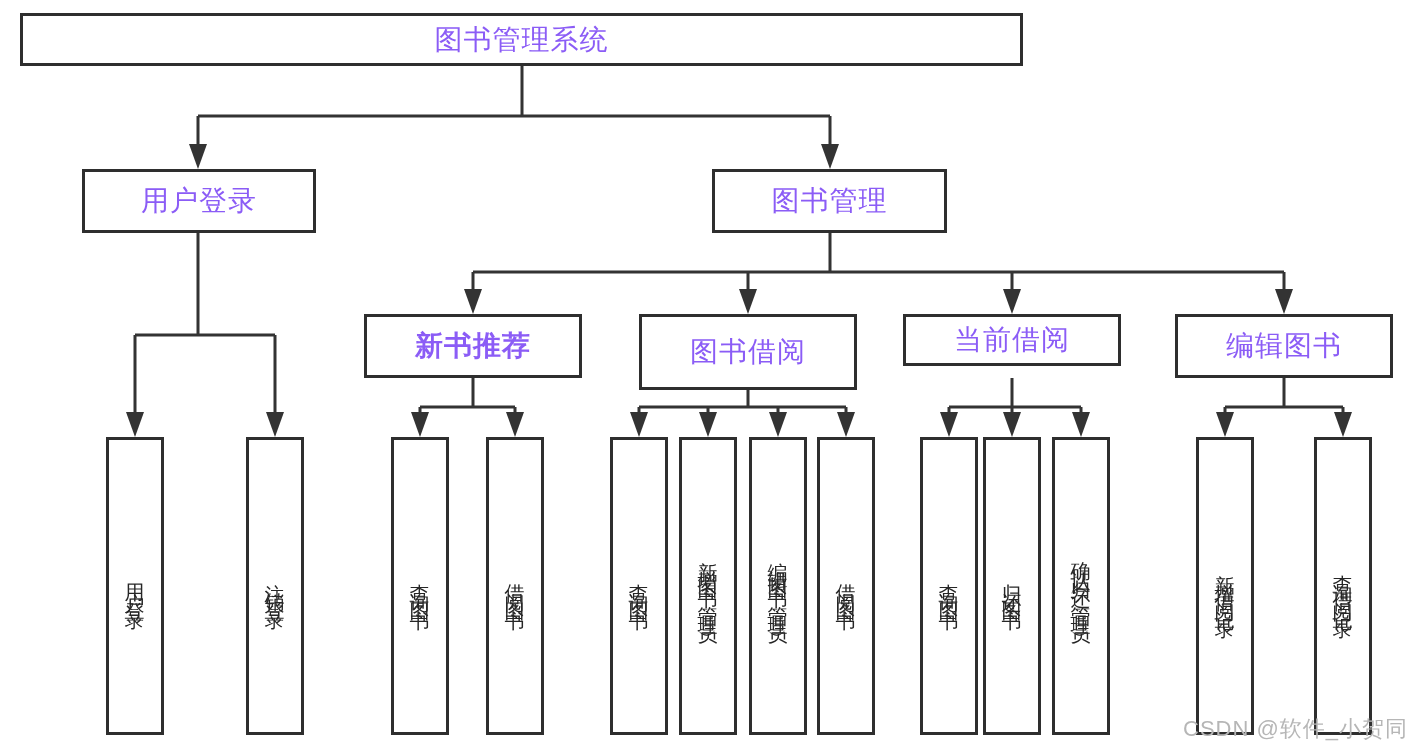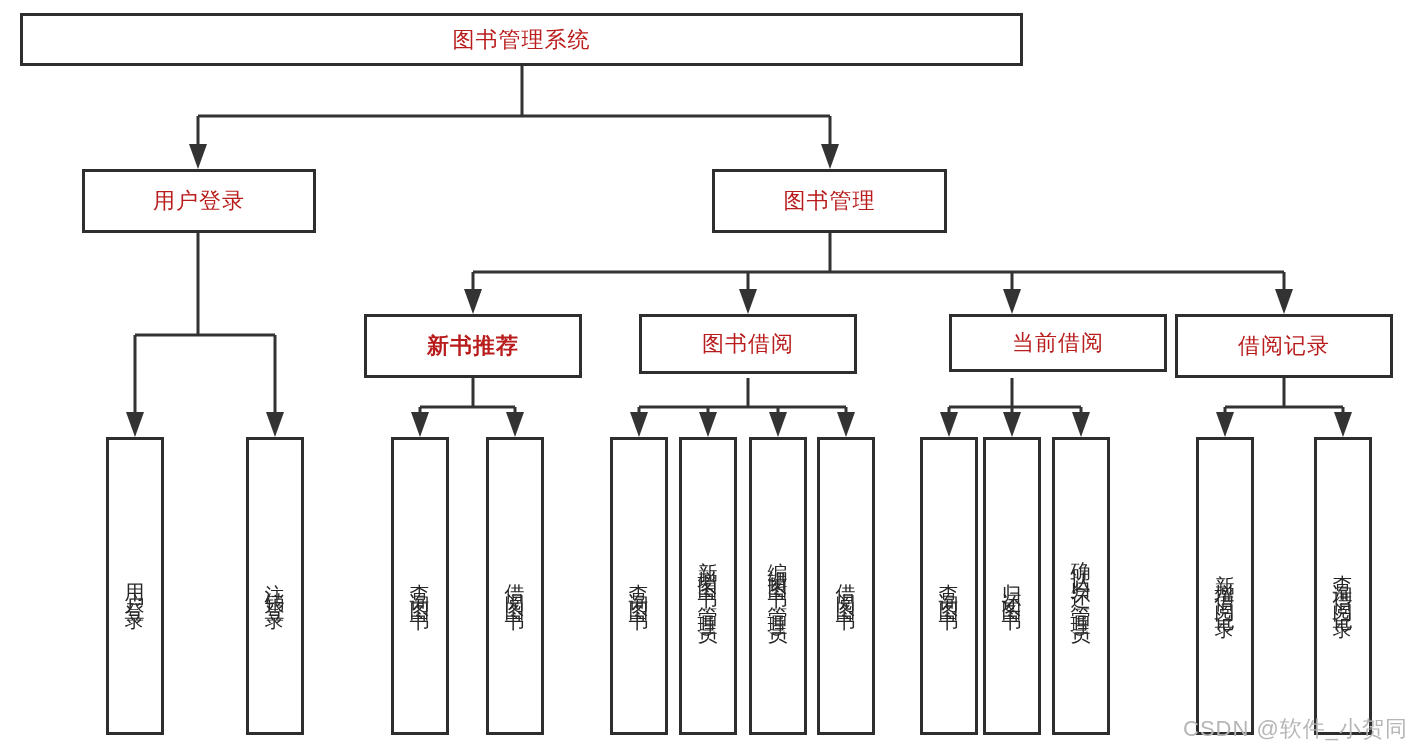--- a/index.html
+++ b/index.html
@@ -19,22 +19,22 @@
   .box {
     position: absolute;
     box-sizing: border-box;
     border: 3px solid #2e2e2e;
     background: #ffffff;
     display: flex;
     align-items: center;
     justify-content: center;
   }
   .lbl {
-    font-size: 22px;
-    color: #b91c1c;
+    font-size: 28px;
+    color: #8b5cf6;
     letter-spacing: 1px;
     white-space: nowrap;
   }
   .leaf .lbl-v {
     writing-mode: vertical-rl;
     text-orientation: mixed;
     font-size: 20px;
     color: #262626;
     letter-spacing: 0.45em;
     line-height: 1;
@@ -93,28 +93,28 @@
   <div class="box" style="left:82px; top:169px; width:234px; height:64px;">
     <span class="lbl">用户登录</span>
   </div>
   <div class="box" style="left:712px; top:169px; width:235px; height:64px;font-family:Liberation Mono, monospace;">
     <span class="lbl">图书管理</span>
   </div>
 
   <div class="box" style="left:364px; top:314px; width:218px; height:64px;font-weight:bold;">
     <span class="lbl">新书推荐</span>
   </div>
-  <div class="box" style="left:639px; top:314px; width:218px; height:60px;">
+  <div class="box" style="left:639px; top:314px; width:218px; height:76px;">
     <span class="lbl">图书借阅</span>
   </div>
-  <div class="box" style="left:903px; top:314px; width:218px; height:58px;margin-left:46px;">
+  <div class="box" style="left:903px; top:314px; width:218px; height:52px;">
     <span class="lbl">当前借阅</span>
   </div>
   <div class="box" style="left:1175px; top:314px; width:218px; height:64px;">
-    <span class="lbl">借阅记录</span>
+    <span class="lbl">编辑图书</span>
   </div>
 
   <div class="box leaf" style="left:106px; top:437px; width:58px; height:298px;">
     <span class="lbl-v">用户登录</span>
   </div>
   <div class="box leaf" style="left:246px; top:437px; width:58px; height:298px;">
     <span class="lbl-v">注销登录</span>
   </div>
   <div class="box leaf" style="left:391px; top:437px; width:58px; height:298px;">
     <span class="lbl-v">查询图书</span>

